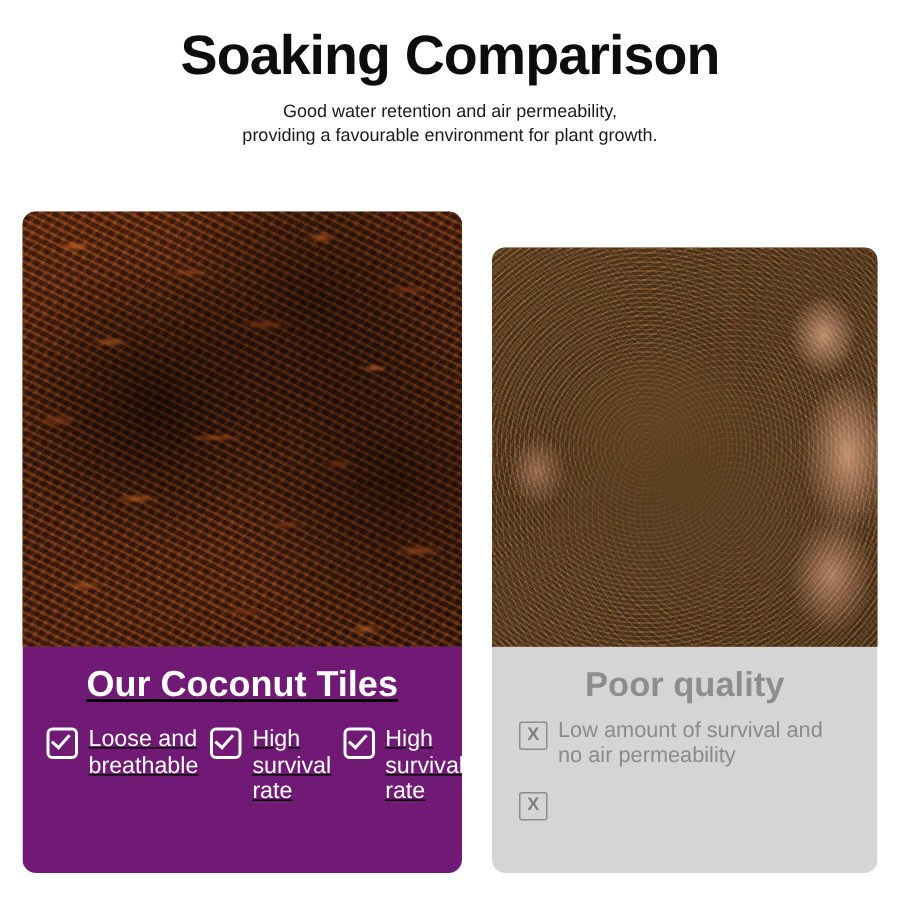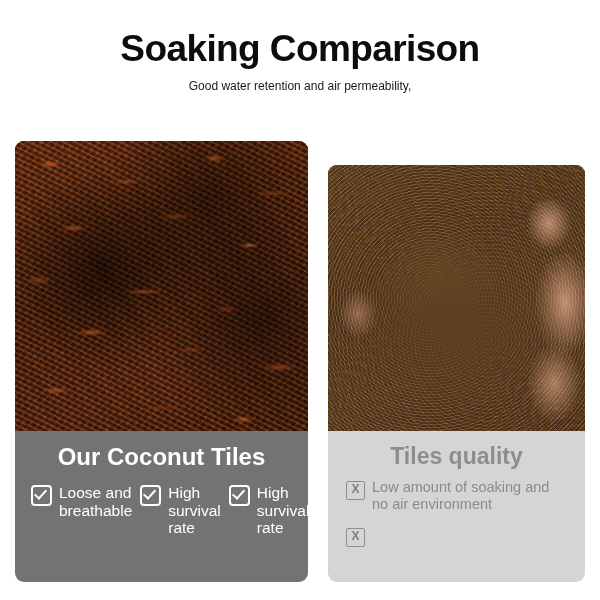--- a/index.html
+++ b/index.html
@@ -10,21 +10,21 @@
     width: 600px;
     height: 600px;
     background: #ffffff;
     font-family: "Liberation Sans", sans-serif;
     overflow: hidden;
     position: relative;
   }
 
   
   .header {
-    padding-top: 30px;
+    padding-top: 18px;
     text-align: center;
   }
   .page-title {
     font-size: 37px;
     font-weight: bold;
     color: #0d0d0d;
     letter-spacing: -0.6px;
     line-height: 1.05;
     margin: 0 0 10px 0;
     font-stretch: condensed;
@@ -116,21 +116,21 @@
       repeating-linear-gradient(-36deg, rgba(142,100,54,.20) 0 1px, rgba(40,26,12,.24) 1px 4px),
       linear-gradient(150deg, #8a6038 0%, #6a472a 38%, #7d573a 62%, #5c3c22 100%);
   }
 
   
   .panel {
     flex: 1;
     padding: 13px 14px 10px 14px;
     box-sizing: border-box;
   }
-  .panel-good { background: #737373; }
+  .panel-good { background: #701a75; text-decoration: underline; }
   .panel-bad  { background: #d5d5d6; }
 
   .panel-title {
     text-align: center;
     font-weight: bold;
     margin: 0;
     line-height: 1.12;
   }
   .panel-good .panel-title {
     color: #ffffff;
@@ -211,20 +211,21 @@
     color: #8b8b8d;
   }
 </style>
 </head>
 <body>
 
 <div class="header">
   <h1 class="page-title">Soaking Comparison</h1>
   <p class="subtitle">
     <span class="subtitle-line">Good water retention and air permeability,</span>
+    <span class="subtitle-line">providing a favourable environment for plant growth.</span>
   </p>
 </div>
 
 <div class="compare">
 
   <div class="card card-good">
     <div class="photo photo-coir"></div>
     <div class="panel panel-good">
       <h2 class="panel-title">Our Coconut Tiles</h2>
       <div class="features-good">
@@ -246,27 +247,27 @@
         </div>
 
       </div>
     </div>
   </div>
 
   <div class="card card-bad">
     <div class="photo photo-dust"></div>
     <div class="panel panel-bad">
       <h2 class="panel-title">
-        <span class="tline">Tiles quality</span>
+        <span class="tline">Poor quality</span>
       </h2>
       <div class="features-bad">
 
         <div class="feature">
           <span class="x-icon">X</span>
-          <span class="feature-text">Low amount of soaking and no air environment</span>
+          <span class="feature-text">Low amount of survival and no air permeability</span>
         </div>
 
         <div class="feature">
           <span class="x-icon">X</span>
         </div>
 
       </div>
     </div>
   </div>
 

